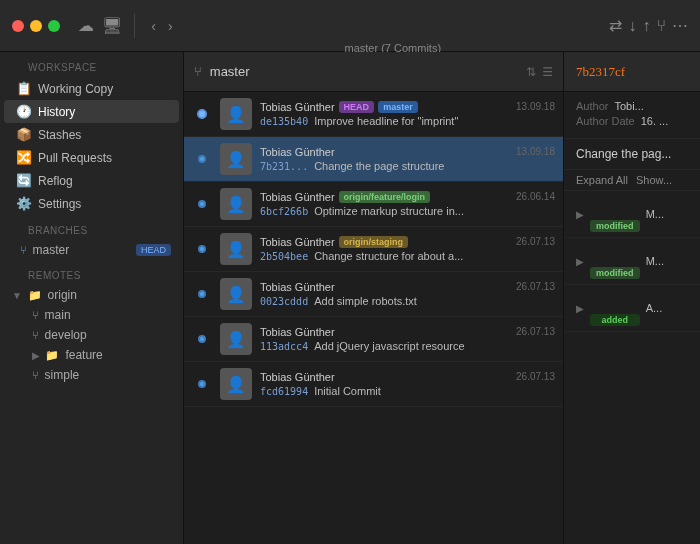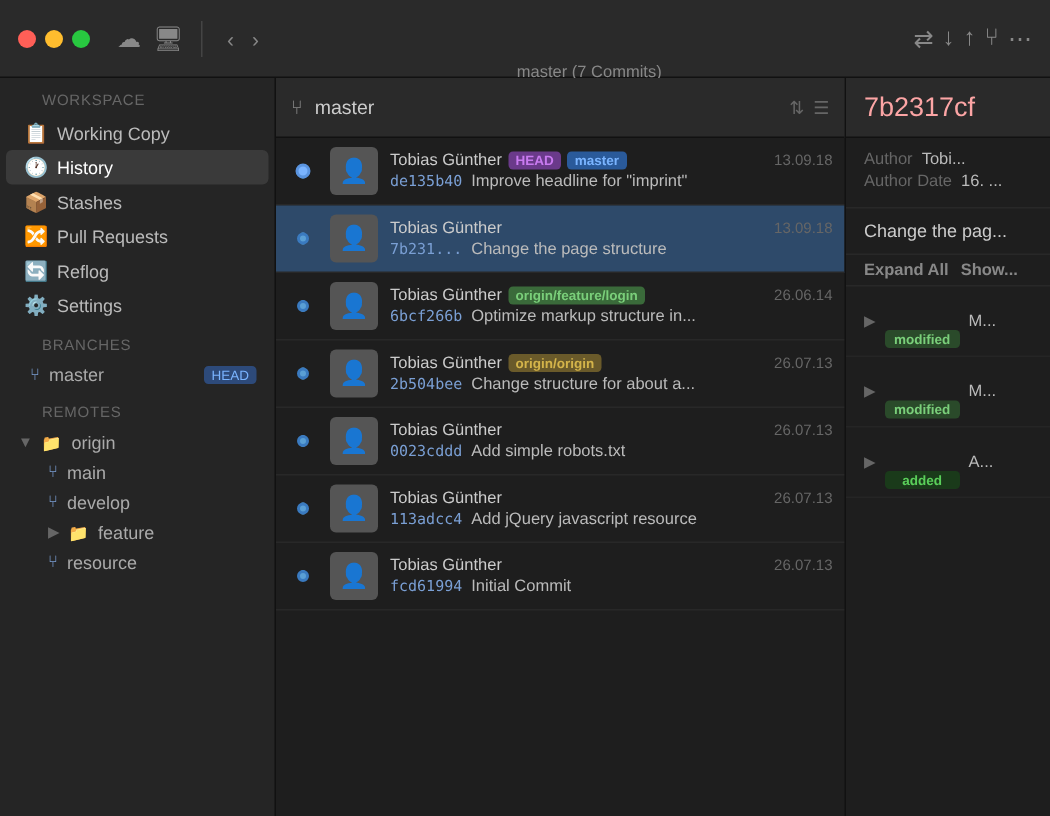--- a/index.html
+++ b/index.html
@@ -251,21 +251,21 @@
       align-items: center;
       justify-content: center;
       font-size: 16px;
     }
     .commit-info {
       flex: 1;
       min-width: 0;
     }
     .commit-top {
       display: flex;
-      align-items: flex-end;
+      align-items: flex-start;
       gap: 4px;
       margin-bottom: 2px;
     }
     .commit-author {
       color: #ccc;
       font-size: 11px;
       font-weight: 500;
     }
     .commit-tag {
       font-size: 9px;
@@ -312,23 +312,23 @@
     .detail-header {
       height: 40px;
       background: #2a2a2a;
       border-bottom: 1px solid #111;
       display: flex;
       align-items: center;
       padding: 0 12px;
       gap: 4px;
     }
     .detail-commit-hash {
-      color: #fca5a5;
-      font-size: 18px;
-      font-family: Liberation Sans, sans-serif;
+      color: #f97316;
+      font-size: 13px;
+      font-family: Liberation Serif, serif;
     }
     .detail-meta {
       padding: 8px 12px;
       border-bottom: 1px solid #282828;
     }
     .detail-meta-row {
       display: flex;
       gap: 6px;
       margin-bottom: 3px;
       font-size: 11px;
@@ -339,21 +339,20 @@
       padding: 8px 12px;
       color: #ccc;
       font-size: 12px;
       border-bottom: 1px solid #282828;
     }
     .detail-actions {
       padding: 4px 12px;
       display: flex;
       gap: 8px;
       border-bottom: 1px solid #282828;
-      font-weight: bold;
     }
     .detail-action-btn {
       color: #888;
       font-size: 11px;
       cursor: pointer;
     }
     .file-list {
       flex: 1;
       overflow-y: auto;
     }
@@ -476,21 +475,21 @@
       <span class="branch-icon">⑂</span>
       <span>develop</span>
     </div>
     <div class="remote-sub-item">
       <span style="color:#666;font-size:10px">▶</span>
       <span style="font-size:11px;color:#888">📁</span>
       <span>feature</span>
     </div>
     <div class="remote-sub-item">
       <span class="branch-icon">⑂</span>
-      <span>resource</span>
+      <span>simple</span>
     </div>
   </div>
 
   <div class="commit-panel">
     <div class="commit-panel-header">
       <span style="color:#888;font-size:13px">⑂</span>
       <span class="branch-name">master</span>
       <div class="header-icons">
         <span style="cursor:pointer">⇅</span>
         <span style="cursor:pointer">☰</span>
@@ -560,21 +559,21 @@
       <div class="commit-row">
         <div class="commit-graph">
           <div class="graph-line graph-line-top"></div>
           <div class="graph-line graph-line-bottom"></div>
           <div class="commit-dot"></div>
         </div>
         <div class="commit-avatar">👤</div>
         <div class="commit-info">
           <div class="commit-top">
             <span class="commit-author">Tobias Günther</span>
-            <span class="commit-tag tag-origin-staging">origin/origin</span>
+            <span class="commit-tag tag-origin-staging">origin/staging</span>
             <span class="commit-date">26.07.13</span>
           </div>
           <div class="commit-bottom">
             <span class="commit-hash">2b504bee</span>
             <span class="commit-message">Change structure for about a...</span>
           </div>
         </div>
       </div>
 
       <div class="commit-row">

